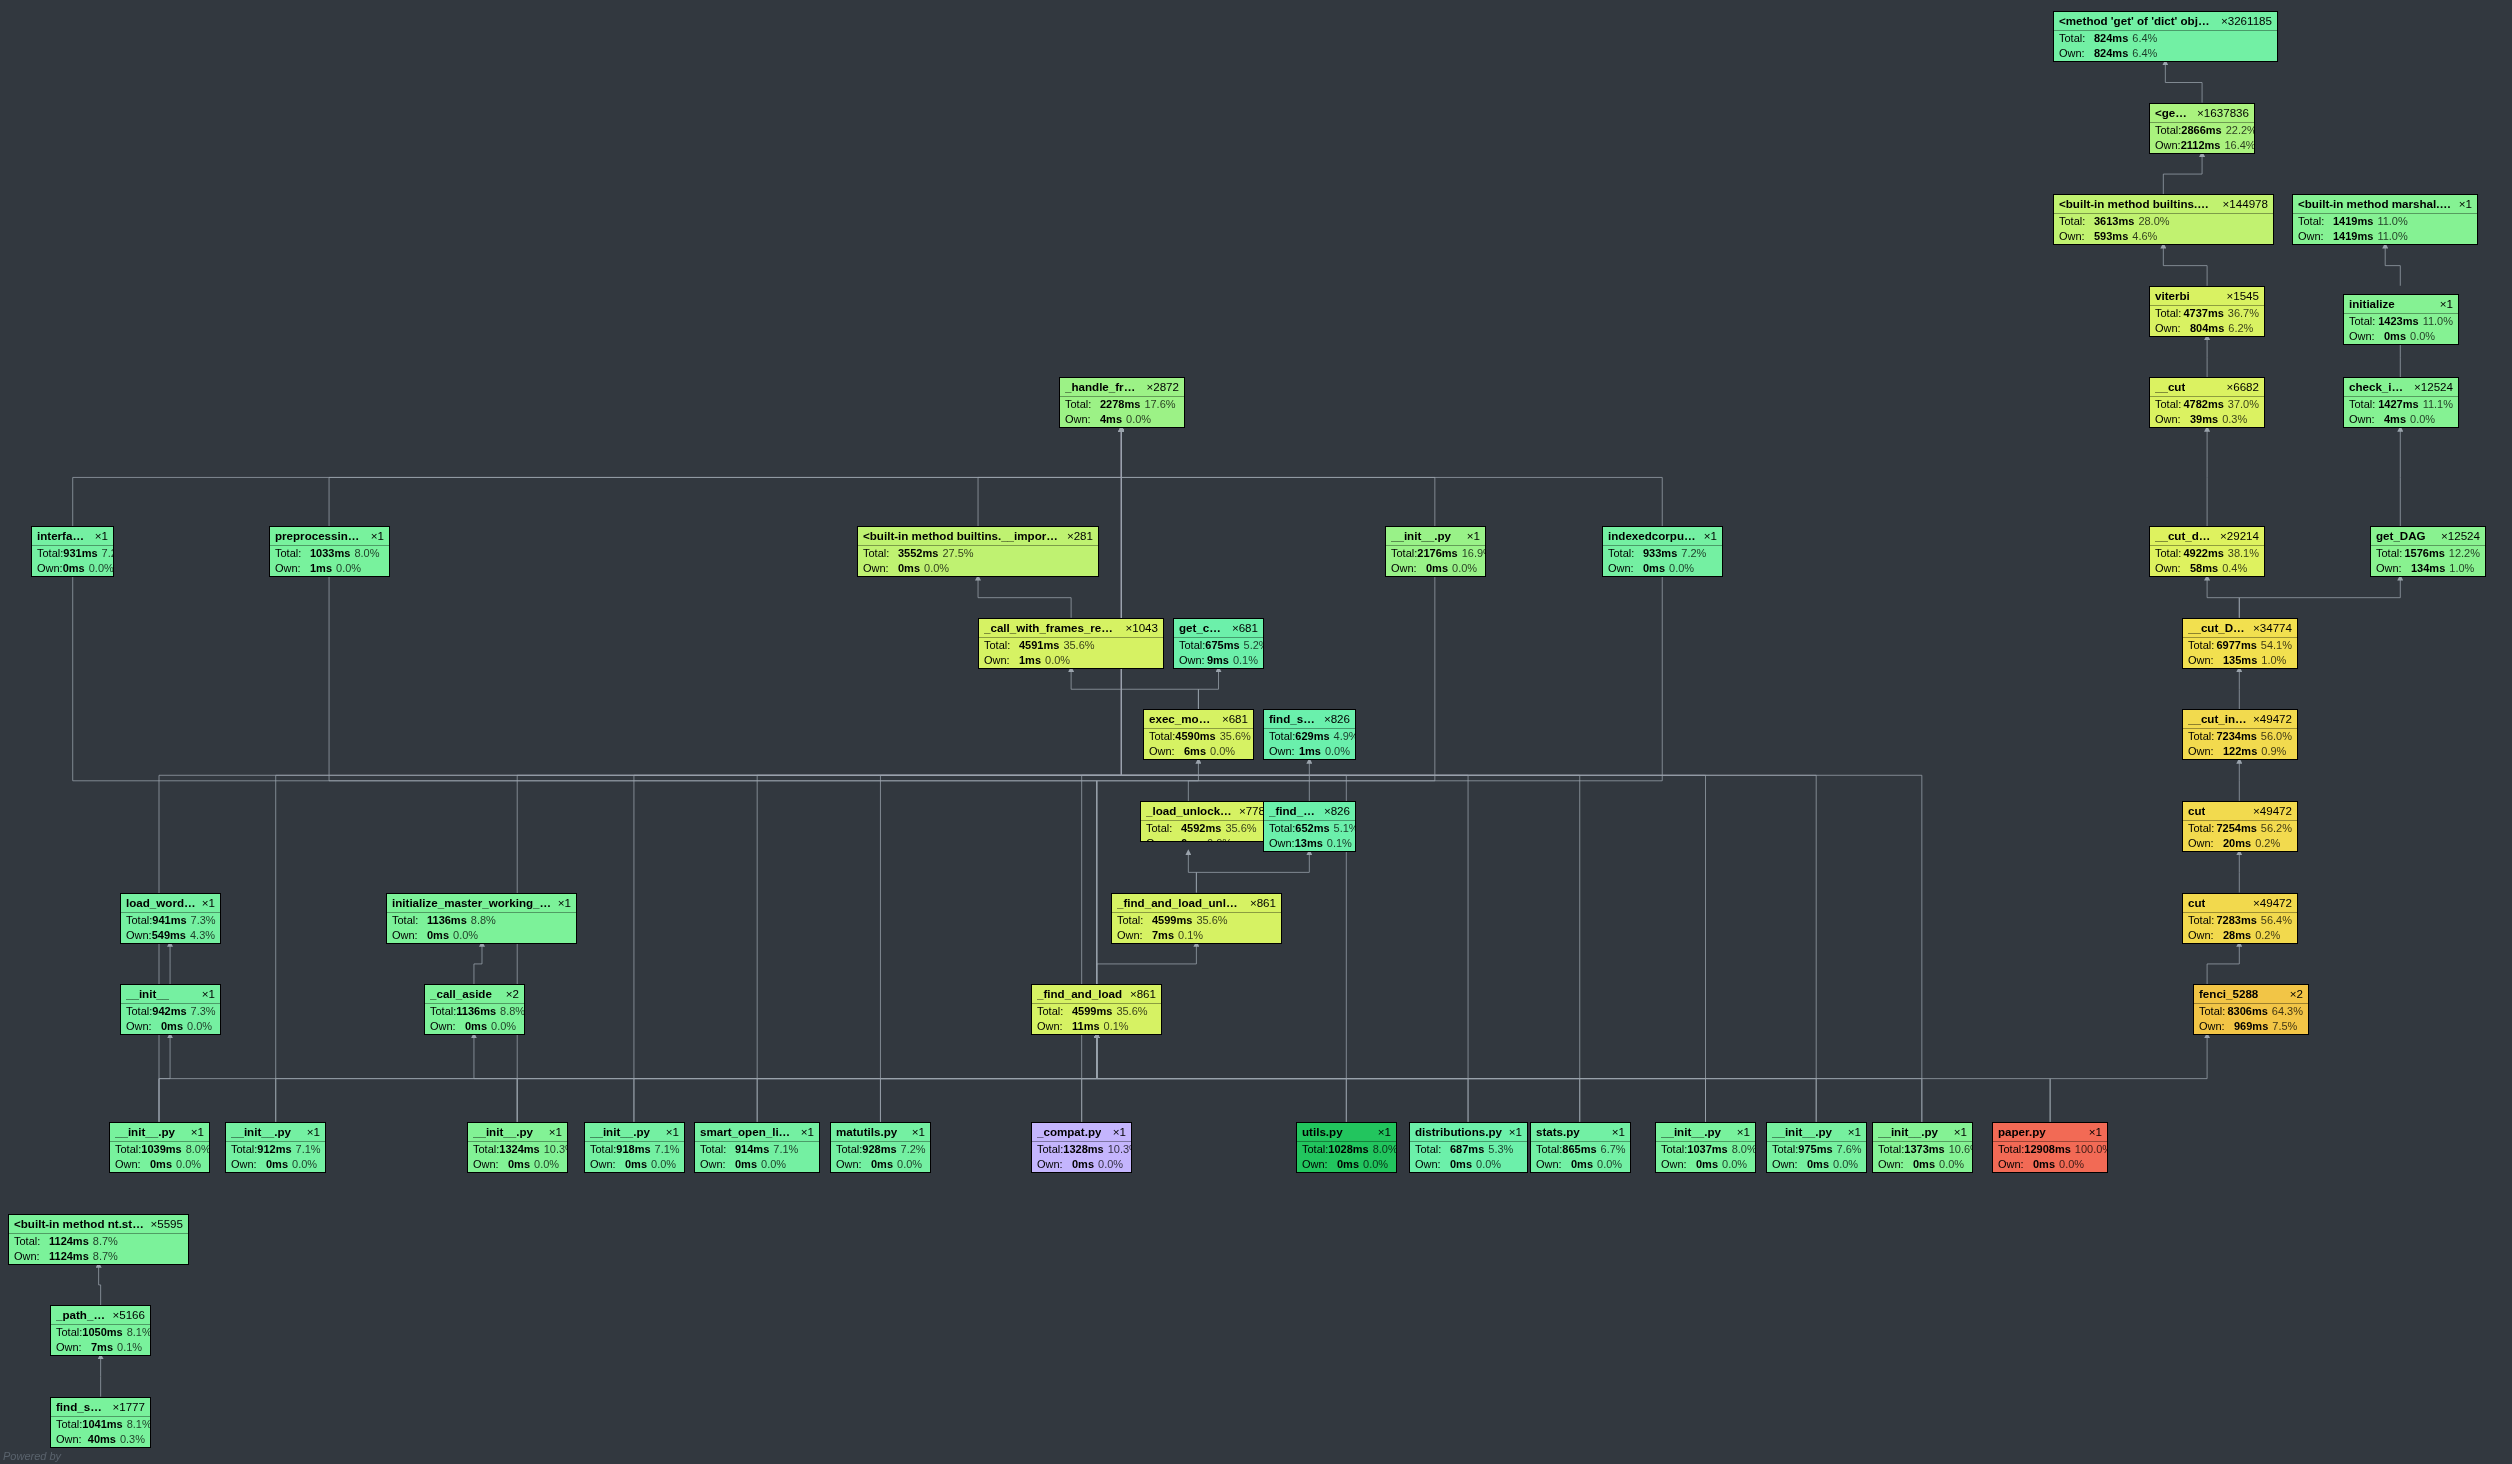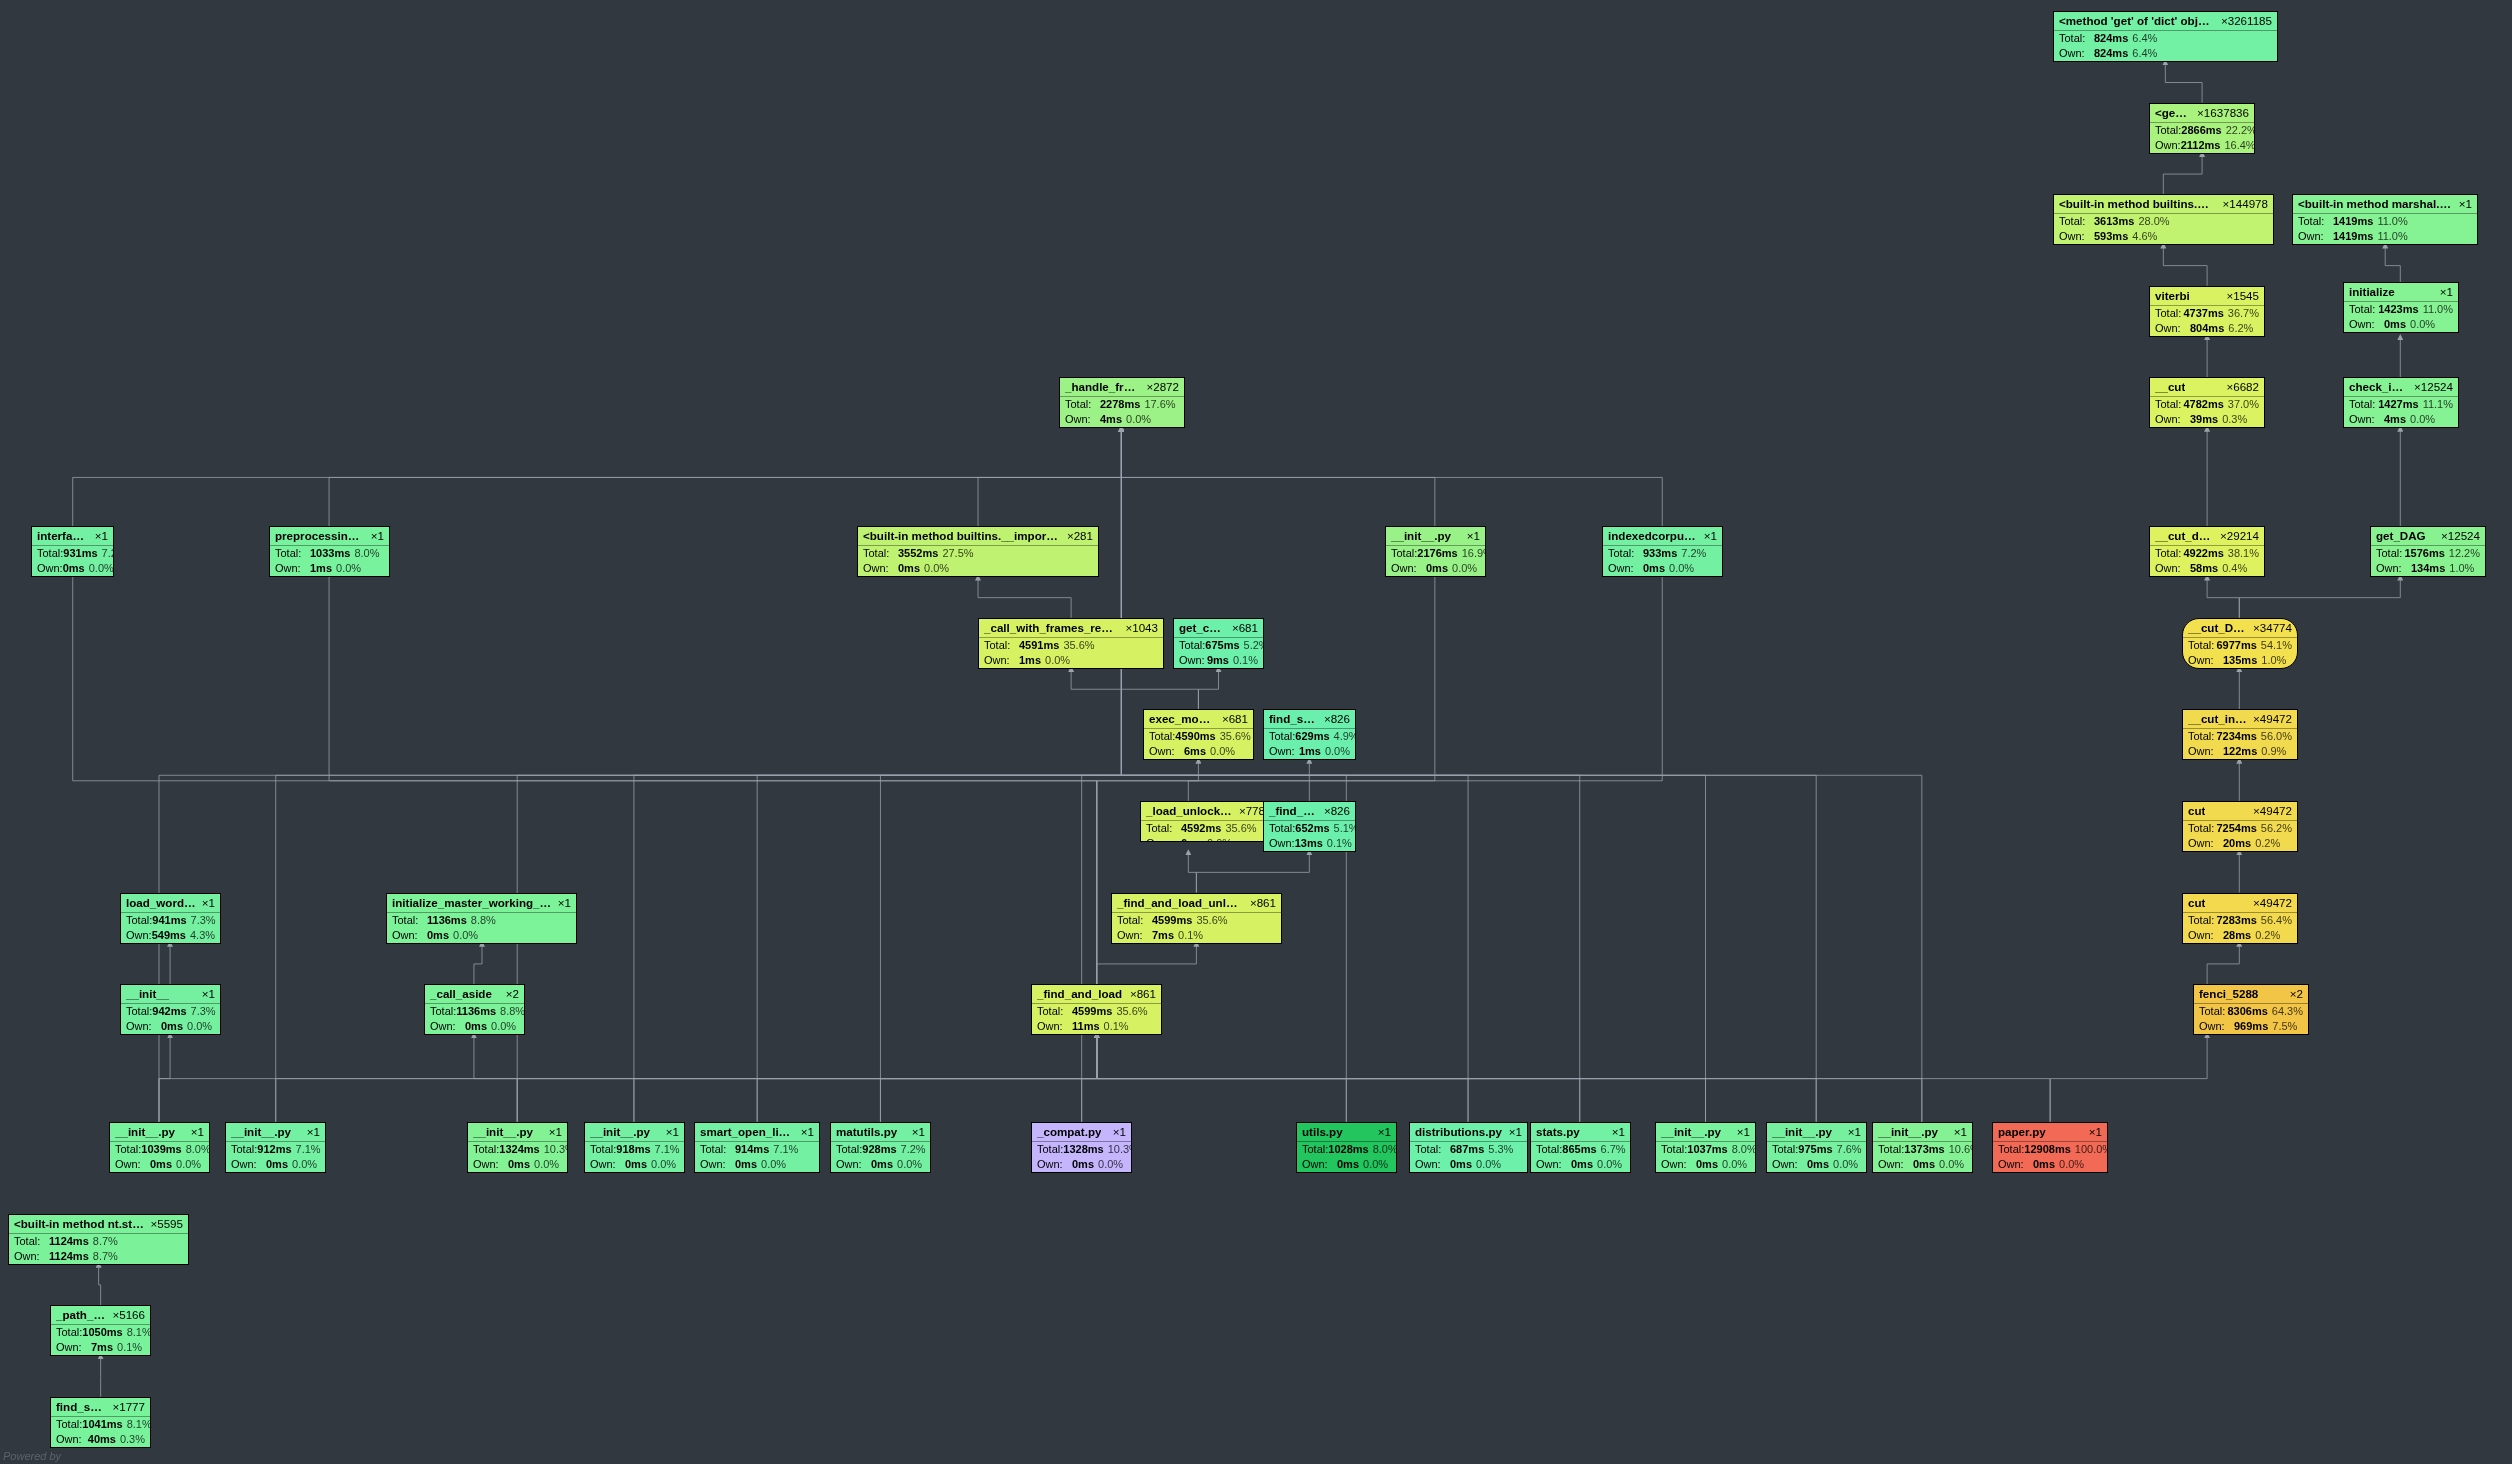--- a/index.html
+++ b/index.html
@@ -215,21 +215,21 @@
         <span class="lab">Total:</span>
         <span class="val">4737ms</span>
         <span class="pct">36.7%</span>
       </div>
       <div class="row">
         <span class="lab">Own:</span>
         <span class="val">804ms</span>
         <span class="pct">6.2%</span>
       </div>
     </div>
-    <div class="node" style="left: 2343px; top: 282px; width: 116px; height: 51px; background: rgb(133, 242, 147);">
+    <div class="node" style="left: 2343px; top: 294px; width: 116px; height: 51px; background: rgb(133, 242, 147);">
       <div class="title">
         <span class="fn">initialize</span>
         <span class="calls">×1</span>
       </div>
       <div class="row">
         <span class="lab">Total:</span>
         <span class="val">1423ms</span>
         <span class="pct">11.0%</span>
       </div>
       <div class="row">
@@ -423,21 +423,21 @@
         <span class="lab">Total:</span>
         <span class="val">675ms</span>
         <span class="pct">5.2%</span>
       </div>
       <div class="row">
         <span class="lab">Own:</span>
         <span class="val">9ms</span>
         <span class="pct">0.1%</span>
       </div>
     </div>
-    <div class="node" style="left: 2182px; top: 618px; width: 116px; height: 51px; background: rgb(242, 224, 79); border-radius: 17px;">
+    <div class="node" style="left: 2182px; top: 618px; width: 116px; height: 51px; background: rgb(242, 224, 79);">
       <div class="title">
         <span class="fn">__cut_DAG</span>
         <span class="calls">×34774</span>
       </div>
       <div class="row">
         <span class="lab">Total:</span>
         <span class="val">6977ms</span>
         <span class="pct">54.1%</span>
       </div>
       <div class="row">

